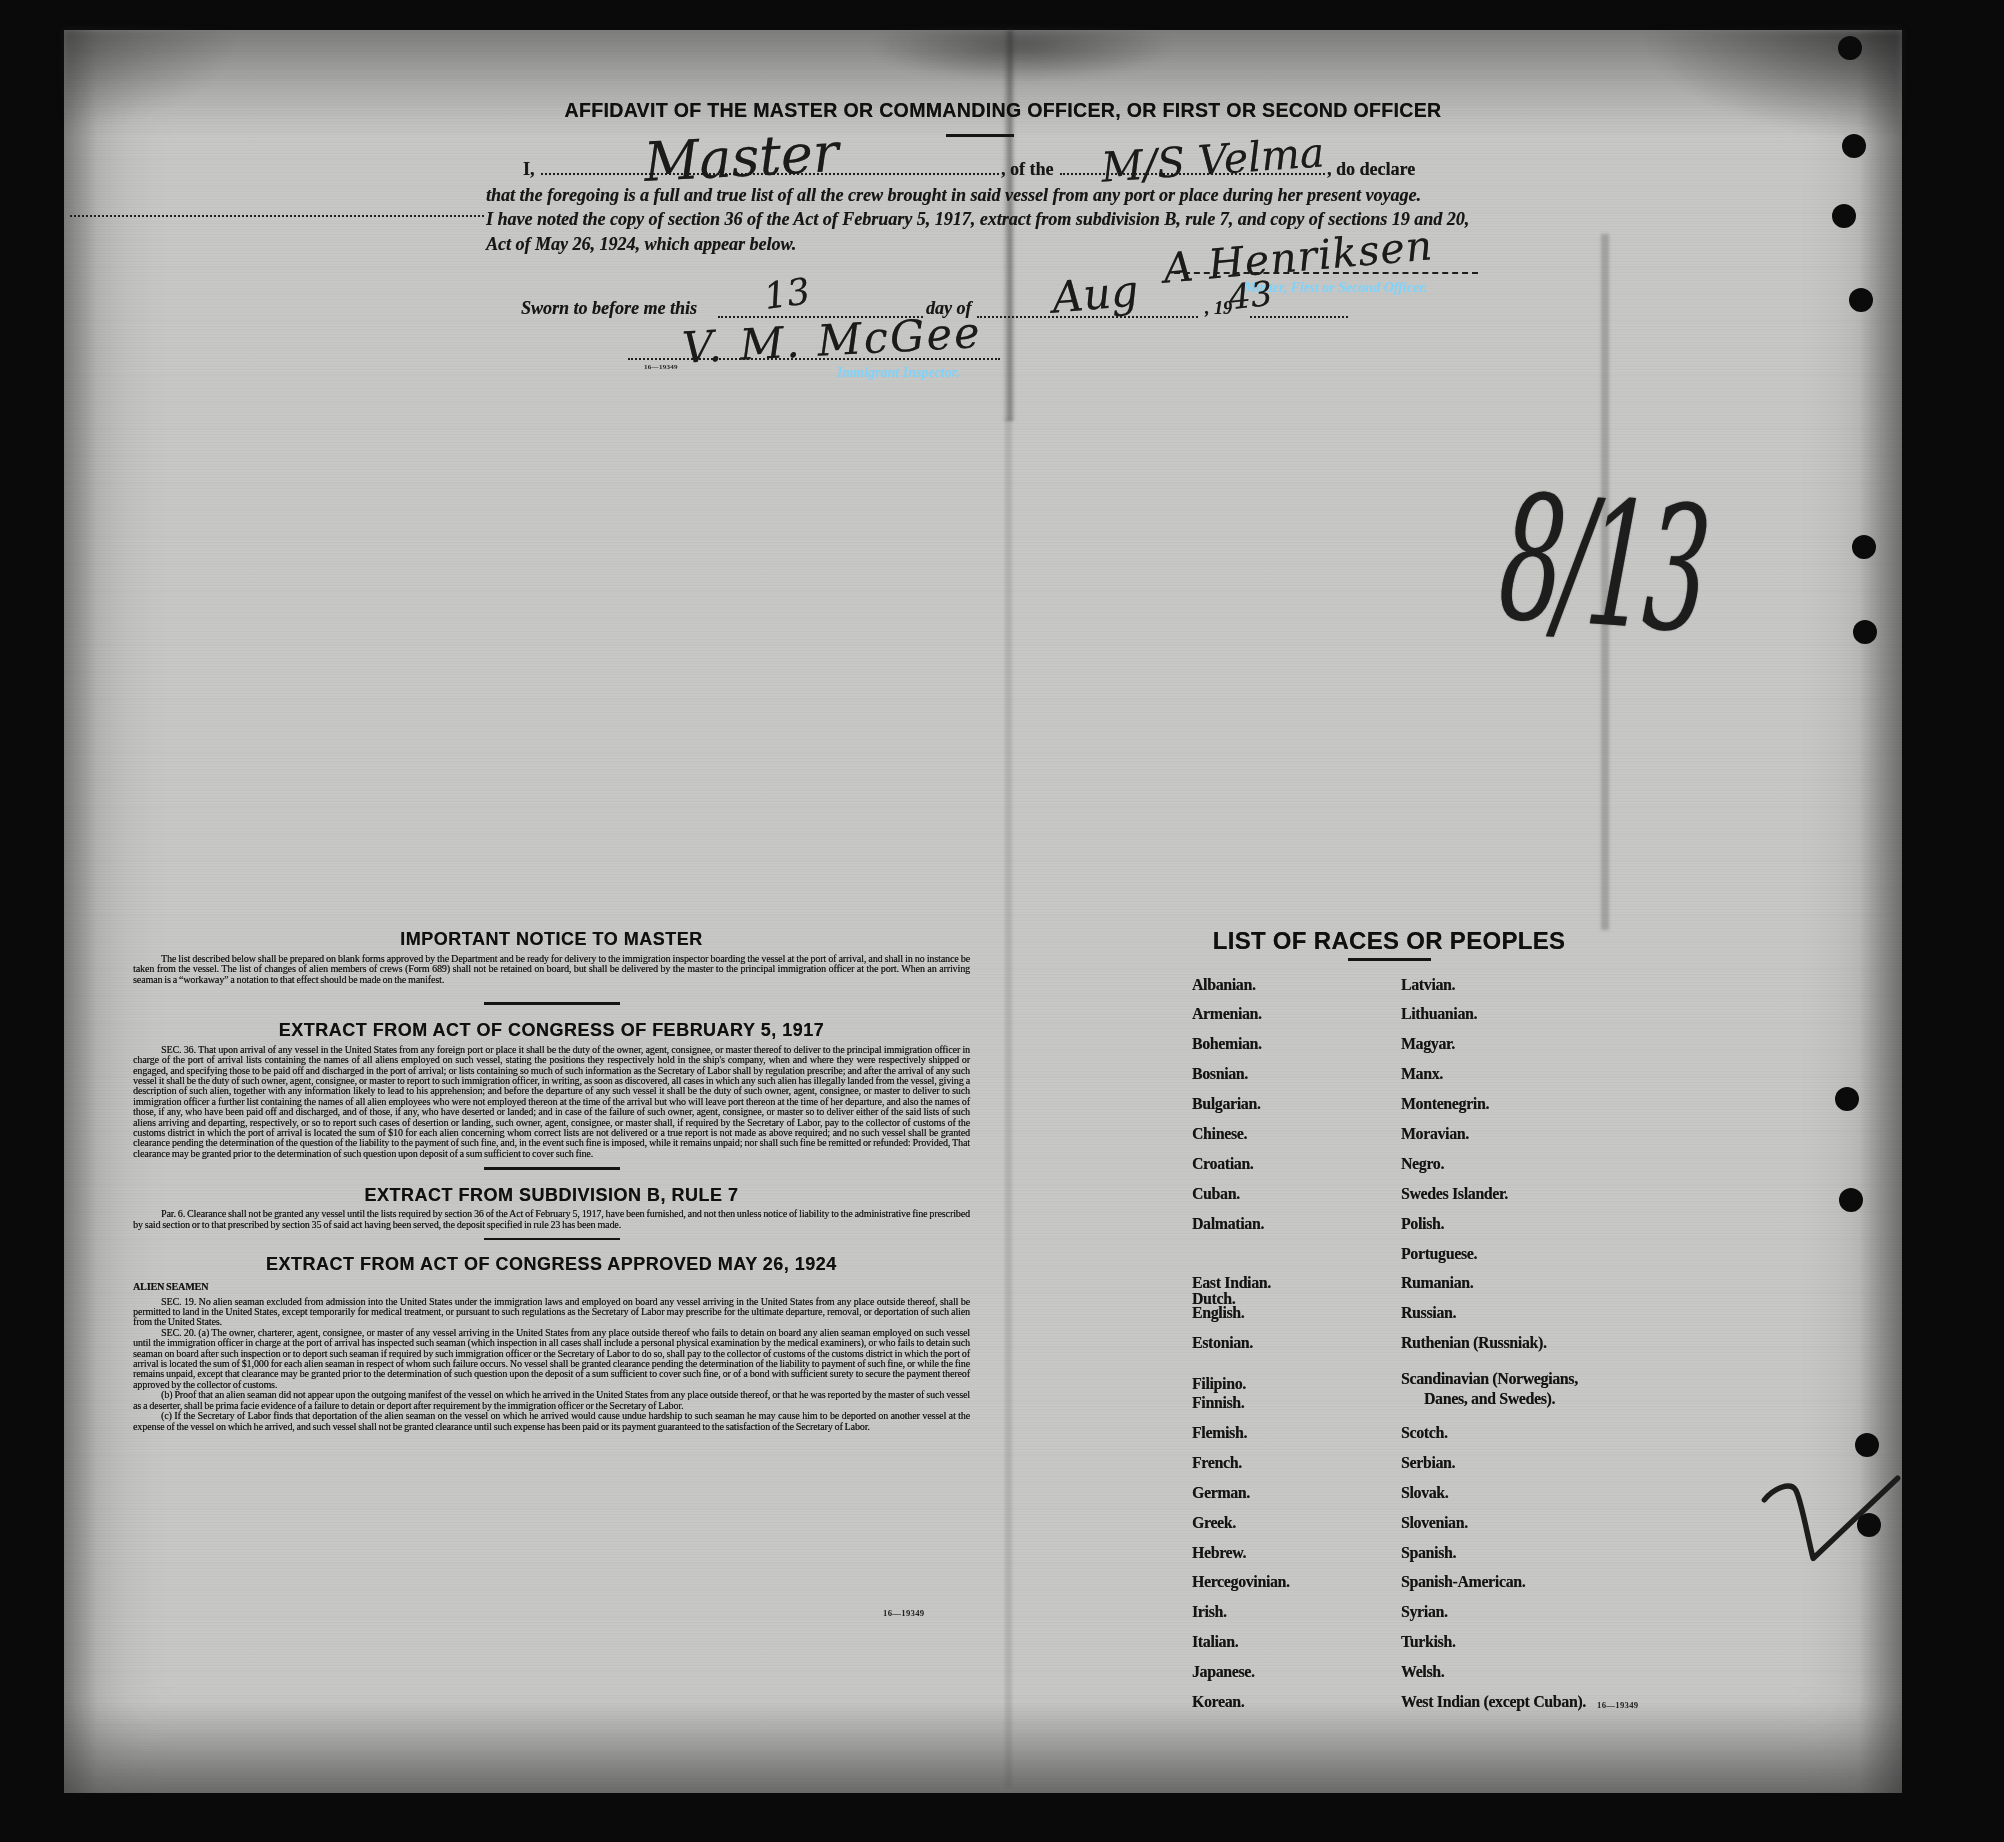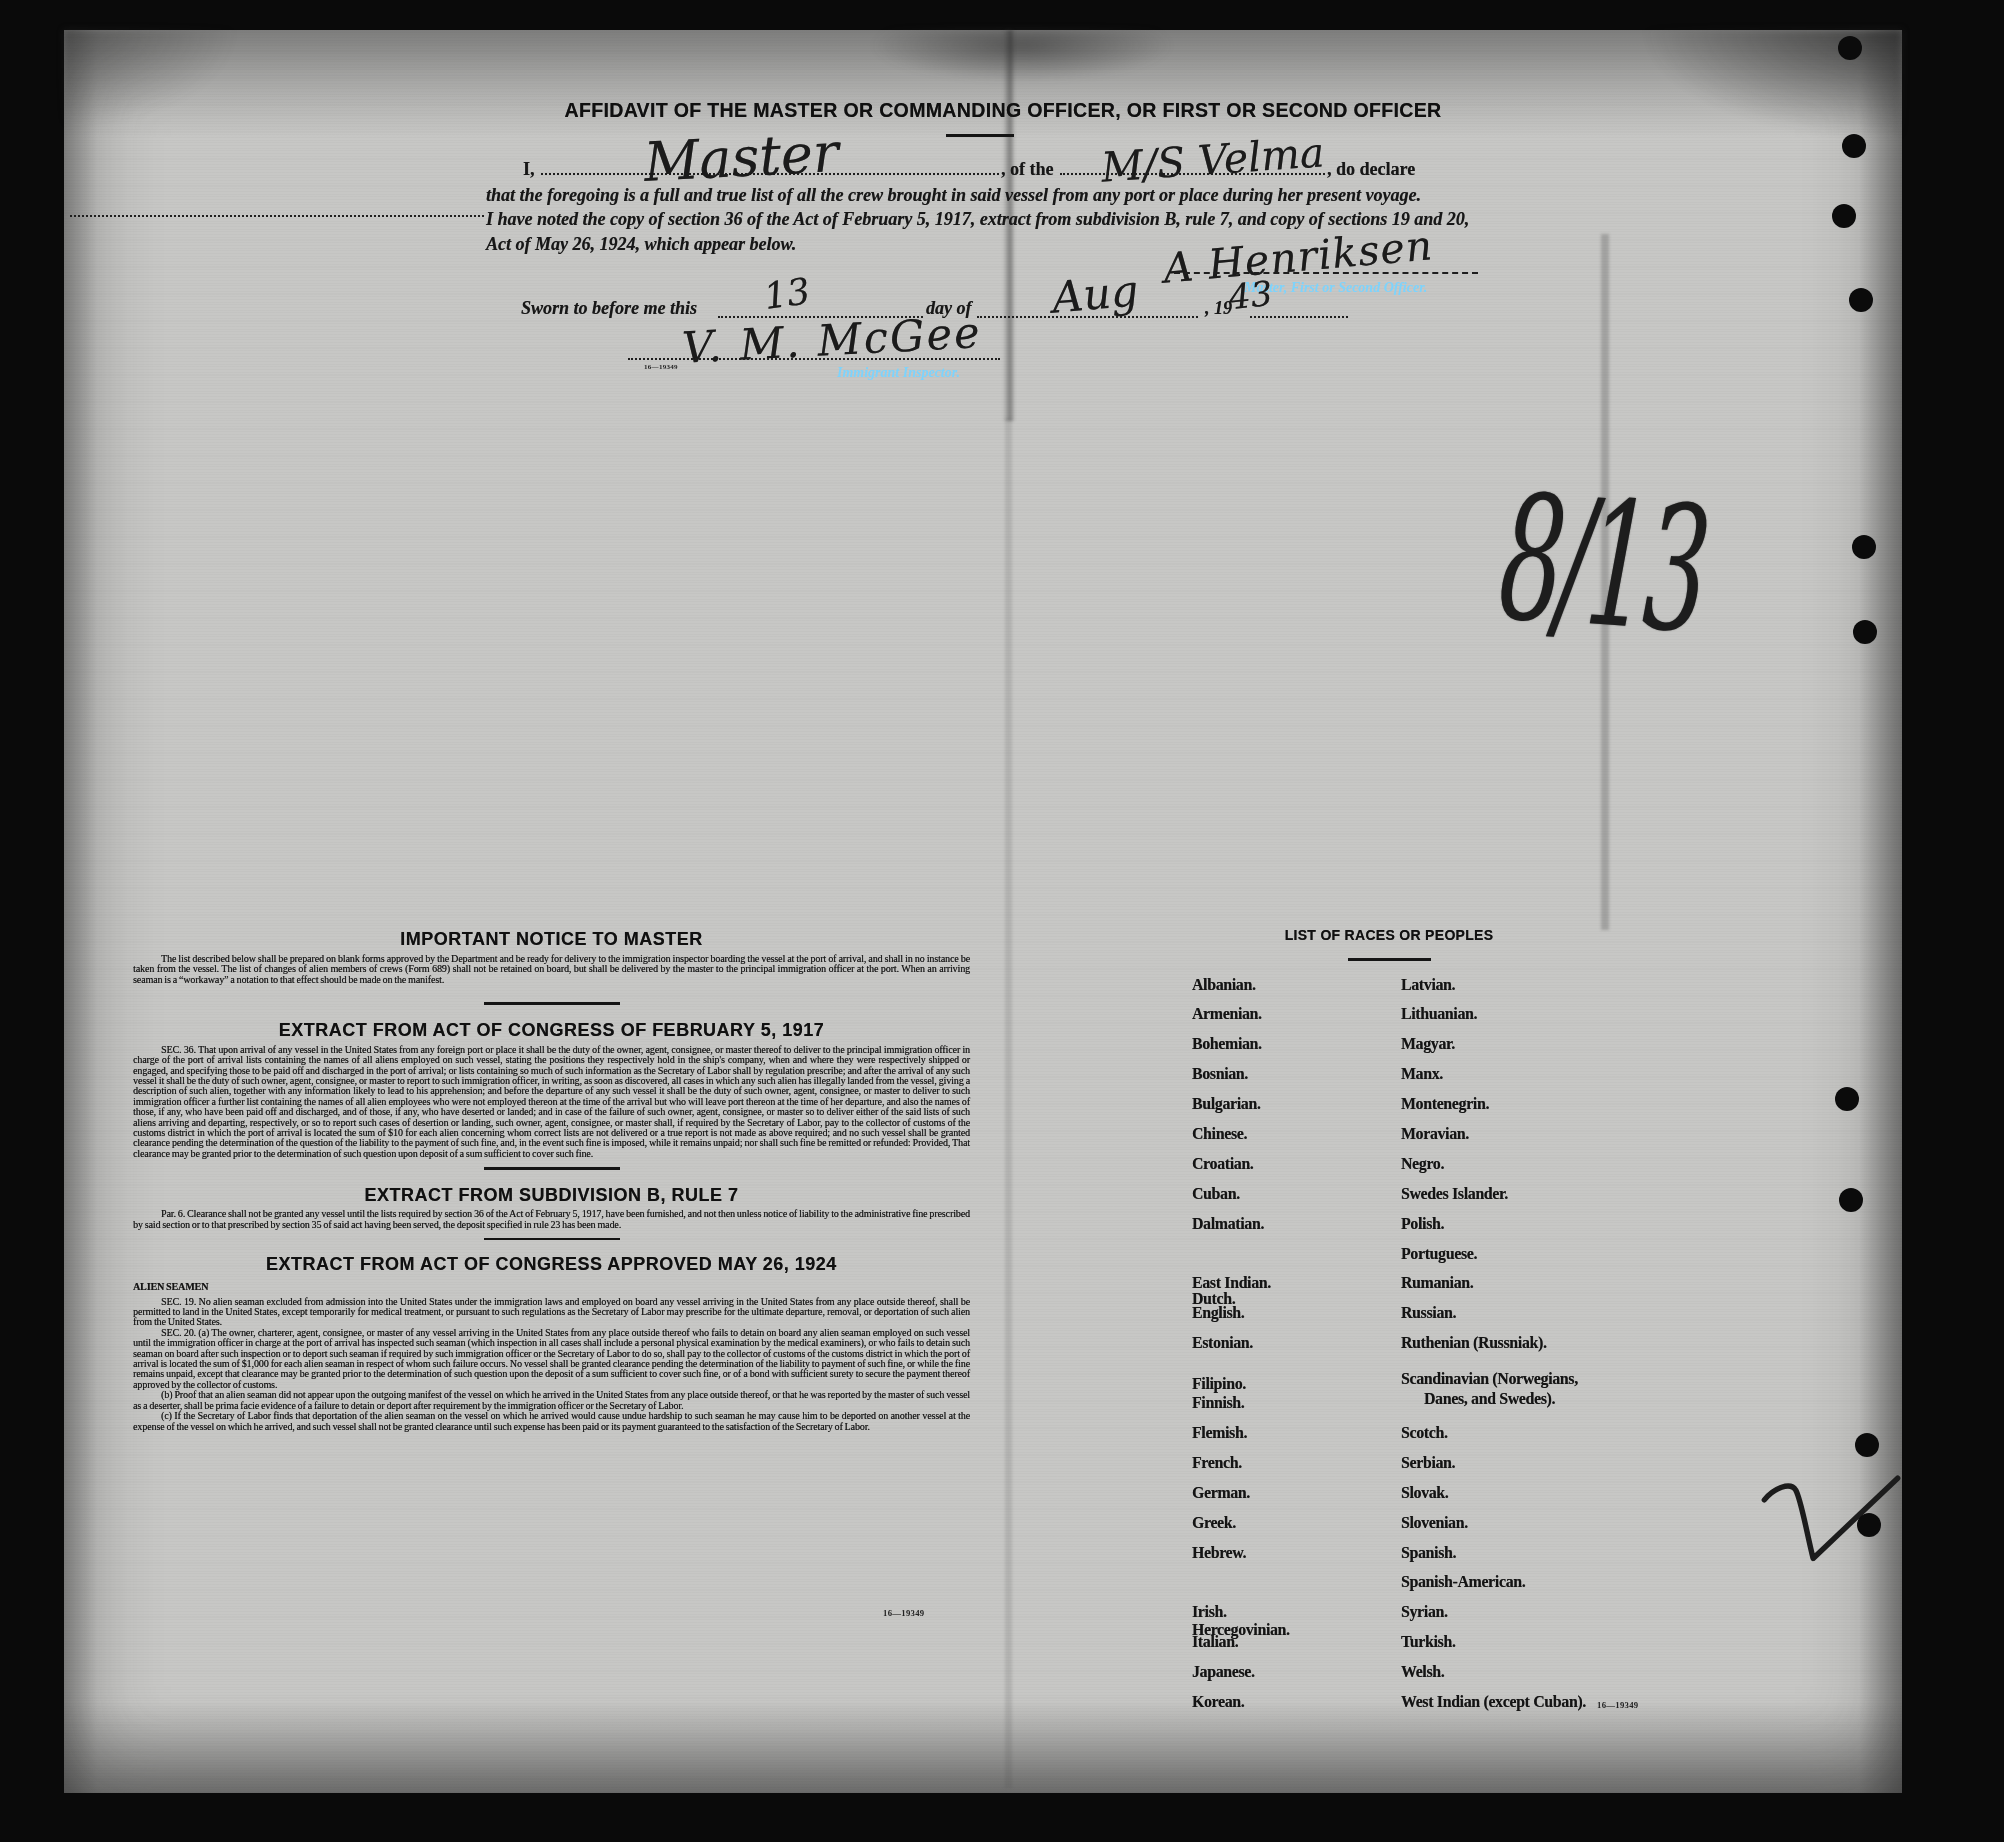--- a/index.html
+++ b/index.html
@@ -117,21 +117,21 @@
     <div class="secrule" style="margin-top:7.6px;"></div>
     <h3 style="margin-top:14px;">EXTRACT FROM ACT OF CONGRESS APPROVED MAY 26, 1924</h3>
     <p class="alien" style="margin-top:6.5px;text-indent:0;">ALIEN SEAMEN</p>
     <p style="margin-top:4.3px;">SEC. 19.  No alien seaman excluded from admission into the United States under the immigration laws and employed on board any vessel arriving in the United States from any place outside thereof, shall be permitted to land in the United States, except temporarily for medical treatment, or pursuant to such regulations as the Secretary of Labor may prescribe for the ultimate departure, removal, or deportation of such alien from the United States.</p>
     <p>SEC. 20.  (a)  The owner, charterer, agent, consignee, or master of any vessel arriving in the United States from any place outside thereof who fails to detain on board any alien seaman employed on such vessel until the immigration officer in charge at the port of arrival has inspected such seaman (which inspection in all cases shall include a personal physical examination by the medical examiners), or who fails to detain such seaman on board after such inspection or to deport such seaman if required by such immigration officer or the Secretary of Labor to do so, shall pay to the collector of customs of the customs district in which the port of arrival is located the sum of $1,000 for each alien seaman in respect of whom such failure occurs.  No vessel shall be granted clearance pending the determination of the liability to payment of such fine, or while the fine remains unpaid, except that clearance may be granted prior to the determination of such question upon the deposit of a sum sufficient to cover such fine, or of a bond with sufficient surety to secure the payment thereof approved by the collector of customs.</p>
     <p>(b)  Proof that an alien seaman did not appear upon the outgoing manifest of the vessel on which he arrived in the United States from any place outside thereof, or that he was reported by the master of such vessel as a deserter, shall be prima facie evidence of a failure to detain or deport after requirement by the immigration officer or the Secretary of Labor.</p>
     <p>(c)  If the Secretary of Labor finds that deportation of the alien seaman on the vessel on which he arrived would cause undue hardship to such seaman he may cause him to be deported on another vessel at the expense of the vessel on which he arrived, and such vessel shall not be granted clearance until such expense has been paid or its payment guaranteed to the satisfaction of the Secretary of Labor.</p>
   </div>
   <div class="abs small-form" style="left:883px;top:1608px;">16—19349</div>
 
-  <div class="abs title" style="left:1389px;top:927px;transform:translateX(-50%);font-size:14px;">LIST OF RACES OR PEOPLES</div>
+  <div class="abs title" style="left:1389px;top:927px;transform:translateX(-50%);font-size:24px;">LIST OF RACES OR PEOPLES</div>
   <div class="rule" style="left:1348px;top:958px;width:83px;height:2.7px;"></div>
   <div id="races-container">
       <div class="race" style="left: 1192px; top: 976px;">Albanian.</div>
       <div class="race" style="left: 1192px; top: 1005px;">Armenian.</div>
       <div class="race" style="left: 1192px; top: 1035px;">Bohemian.</div>
       <div class="race" style="left: 1192px; top: 1065px;">Bosnian.</div>
       <div class="race" style="left: 1192px; top: 1095px;">Bulgarian.</div>
       <div class="race" style="left: 1192px; top: 1125px;">Chinese.</div>
       <div class="race" style="left: 1192px; top: 1155px;">Croatian.</div>
       <div class="race" style="left: 1192px; top: 1185px;">Cuban.</div>
@@ -140,21 +140,21 @@
       <div class="race" style="left: 1192px; top: 1274px;">East Indian.</div>
       <div class="race" style="left: 1192px; top: 1304px;">English.</div>
       <div class="race" style="left: 1192px; top: 1334px;">Estonian.</div>
       <div class="race" style="left: 1192px; top: 1375px;">Filipino.</div>
       <div class="race" style="left: 1192px; top: 1394px;">Finnish.</div>
       <div class="race" style="left: 1192px; top: 1424px;">Flemish.</div>
       <div class="race" style="left: 1192px; top: 1454px;">French.</div>
       <div class="race" style="left: 1192px; top: 1484px;">German.</div>
       <div class="race" style="left: 1192px; top: 1514px;">Greek.</div>
       <div class="race" style="left: 1192px; top: 1544px;">Hebrew.</div>
-      <div class="race" style="left: 1192px; top: 1573px; margin-top: 48px;">Hercegovinian.</div>
+      <div class="race" style="left: 1192px; top: 1573px;">Hercegovinian.</div>
       <div class="race" style="left: 1192px; top: 1603px;">Irish.</div>
       <div class="race" style="left: 1192px; top: 1633px;">Italian.</div>
       <div class="race" style="left: 1192px; top: 1663px;">Japanese.</div>
       <div class="race" style="left: 1192px; top: 1693px;">Korean.</div>
       <div class="race" style="left: 1401px; top: 976px;">Latvian.</div>
       <div class="race" style="left: 1401px; top: 1005px;">Lithuanian.</div>
       <div class="race" style="left: 1401px; top: 1035px;">Magyar.</div>
       <div class="race" style="left: 1401px; top: 1065px;">Manx.</div>
       <div class="race" style="left: 1401px; top: 1095px;">Montenegrin.</div>
       <div class="race" style="left: 1401px; top: 1125px;">Moravian.</div>

